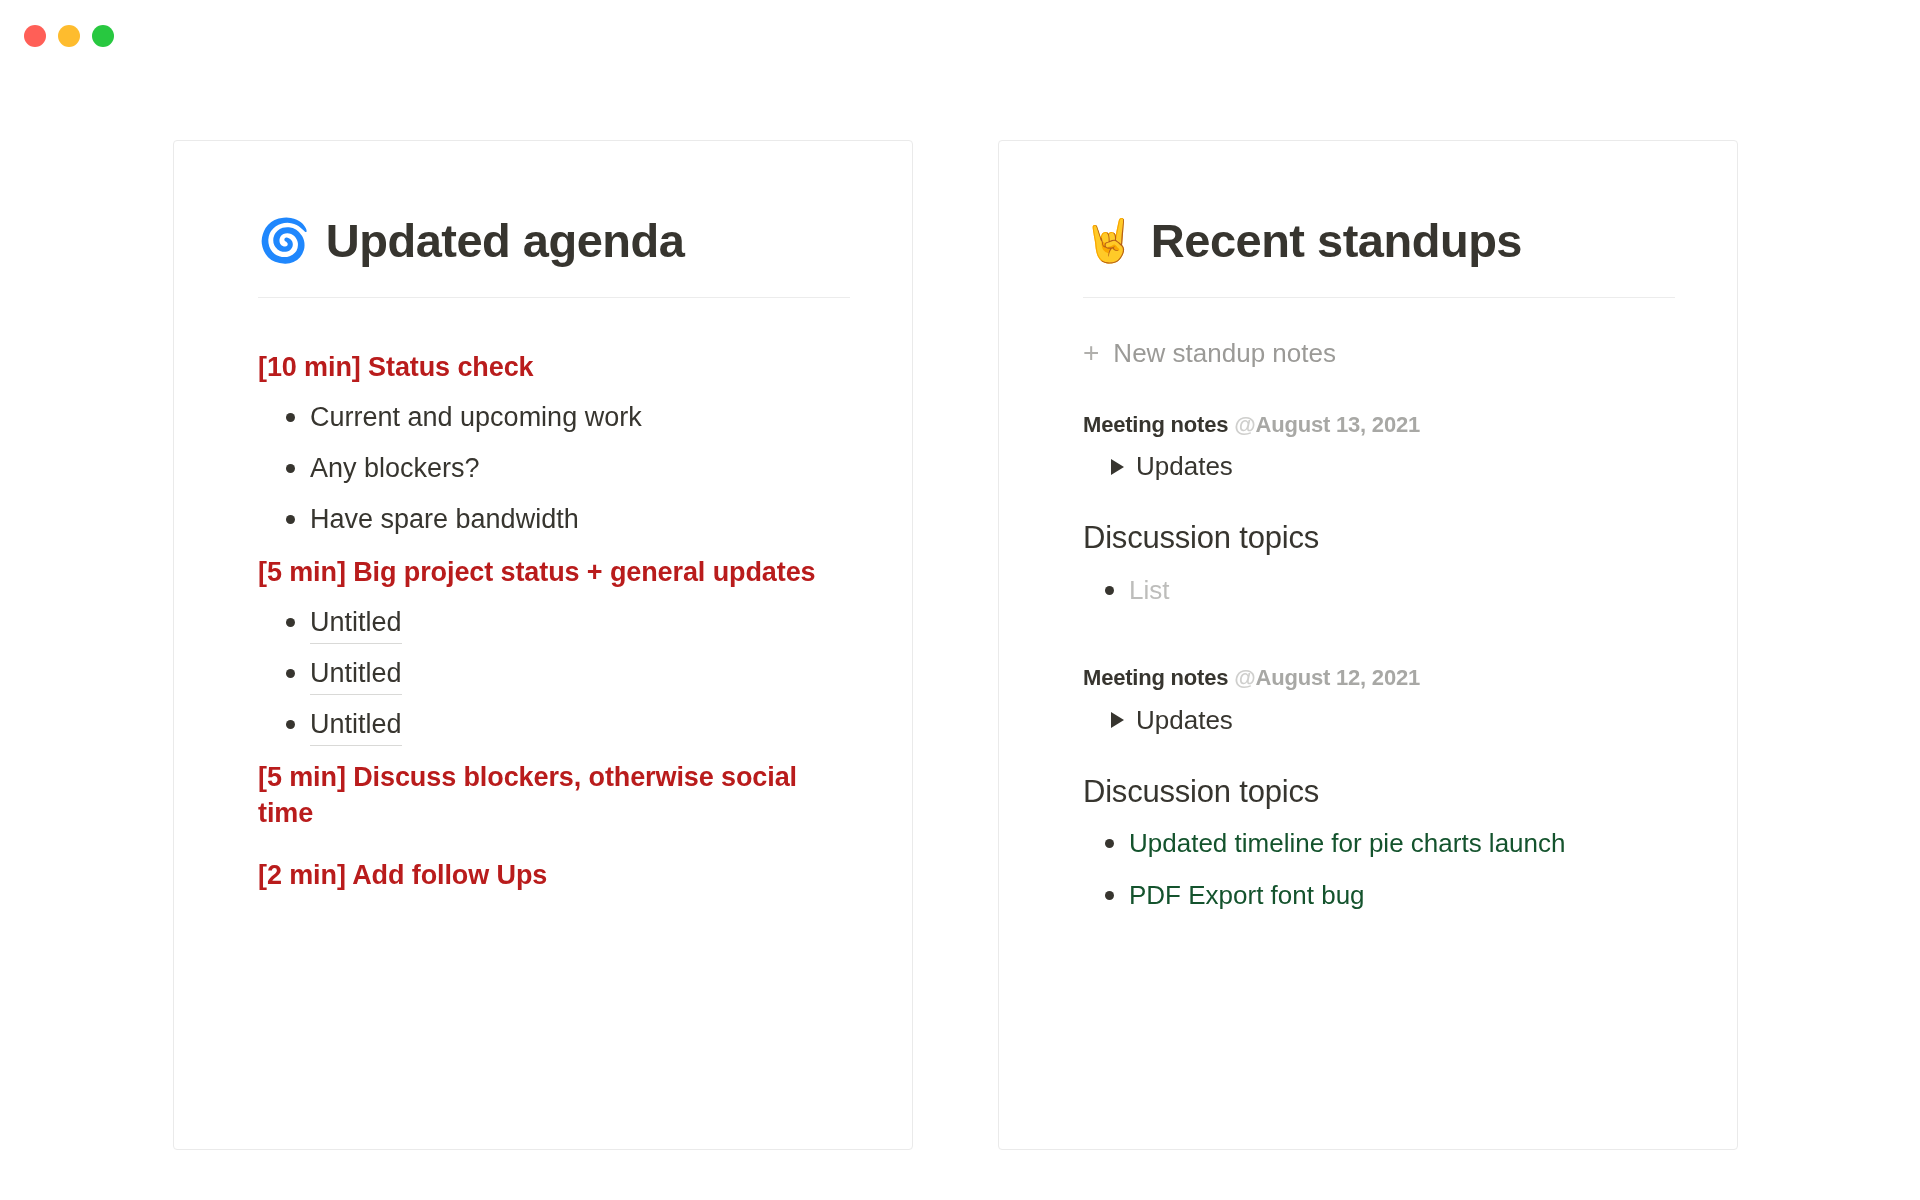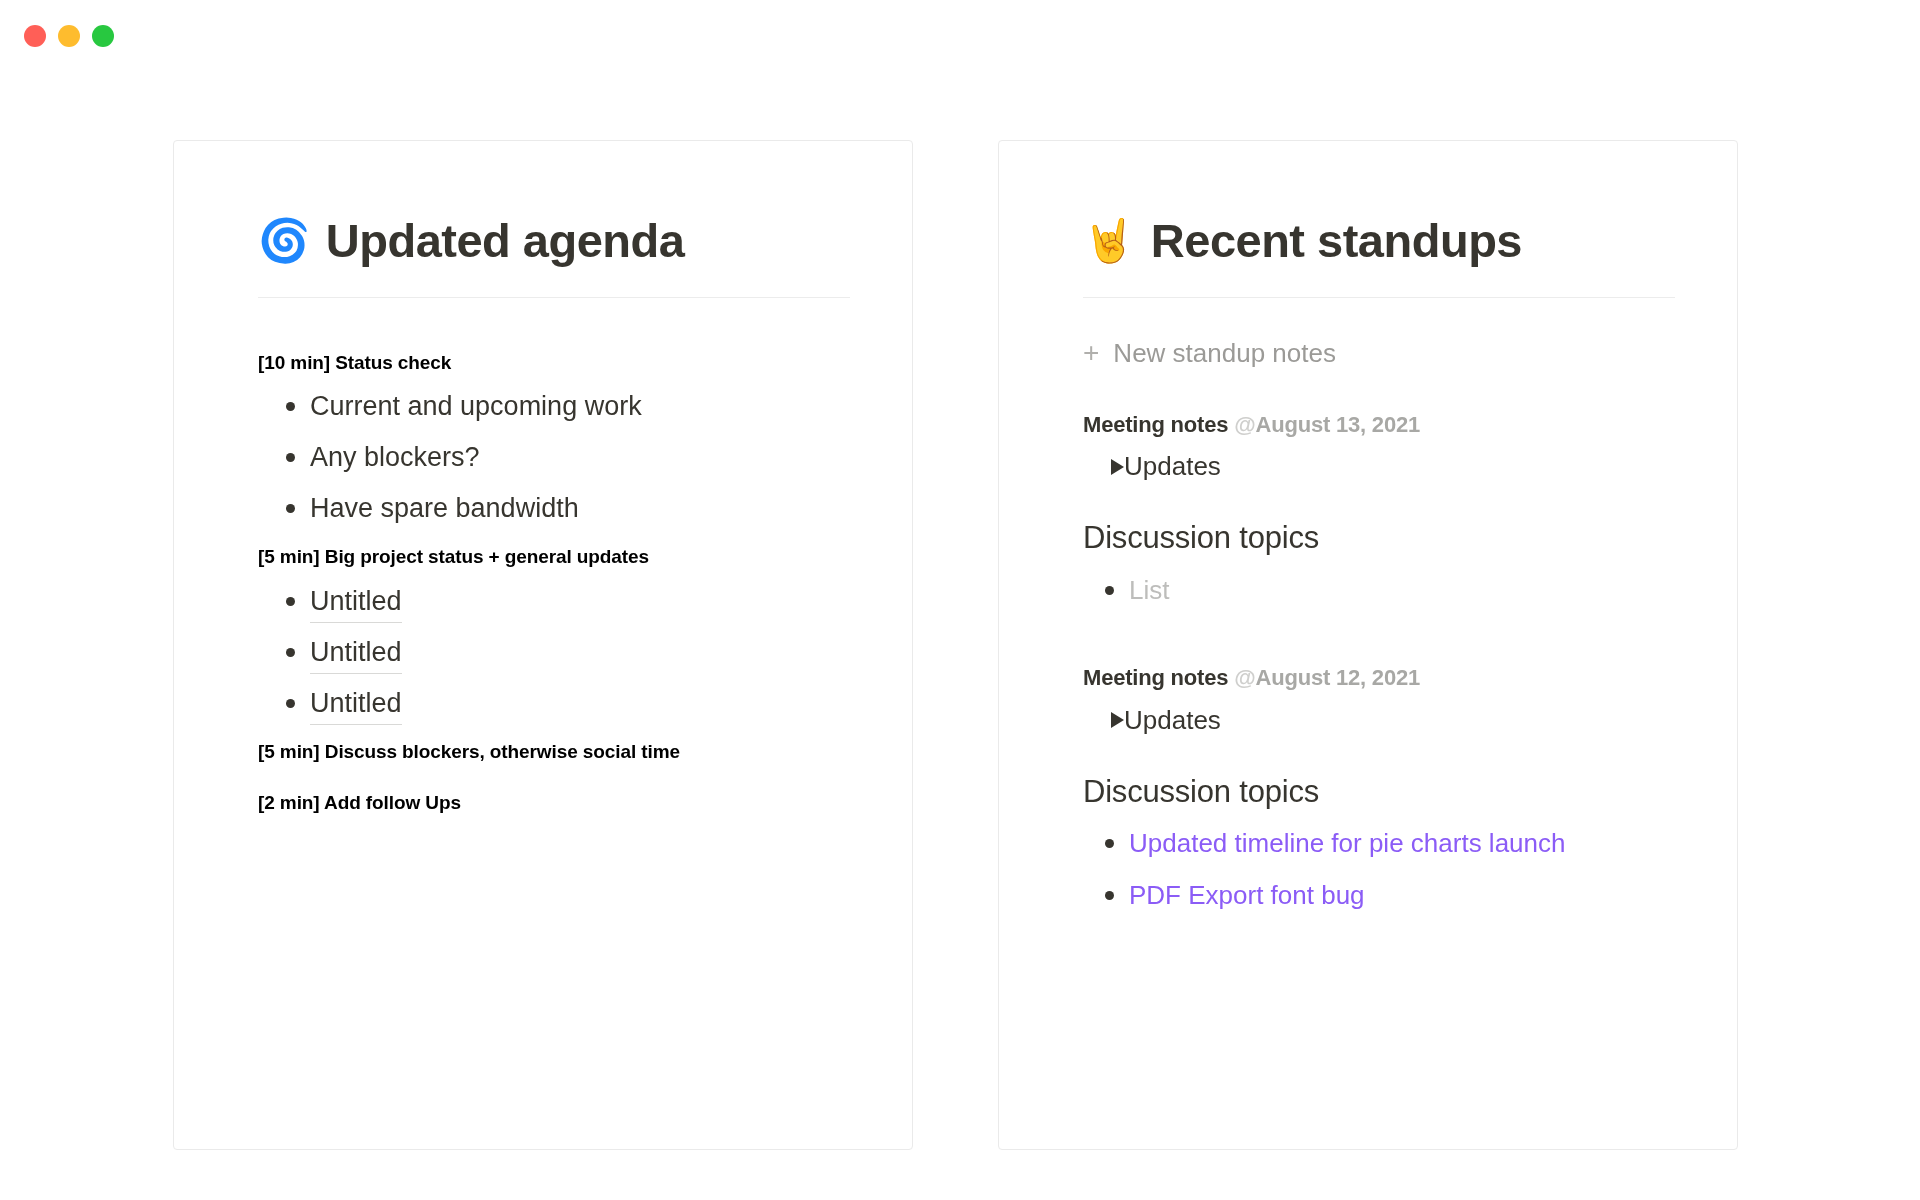--- a/index.html
+++ b/index.html
@@ -69,23 +69,23 @@
   }
   .title-divider {
     border-bottom: 1px solid #ececec;
     margin: 0 62px 0 84px;
   }
 
   
   .agenda-body { padding: 52px 62px 0 84px; }
 
   .agenda-heading {
-    font-size: 19px;
+    font-size: 27px;
     font-weight: bold;
-    color: #000000;
+    color: #b91c1c;
     line-height: 1.33;
     margin: 0 0 6px 0;
     letter-spacing: -0.1px;
   }
 
   ul.bullets { list-style: none; margin: 0 0 10px 0; padding: 0; }
   ul.bullets li {
     position: relative;
     font-size: 27px;
     color: #37352f;
@@ -138,21 +138,21 @@
   }
   .note-title .mention {
     color: #a8a8a5;
     font-weight: bold;
   }
   .note-title .at { color: #cfcfcd; font-weight: bold; }
 
   .toggle-row {
     display: flex;
     align-items: center;
-    gap: 0;
+    gap: 12px;
     font-size: 26px;
     color: #37352f;
     padding: 12px 0 10px 28px;
     cursor: pointer;
   }
   .triangle {
     width: 0; height: 0;
     border-left: 13px solid #37352f;
     border-top: 8px solid transparent;
     border-bottom: 8px solid transparent;
@@ -165,21 +165,21 @@
     color: #37352f;
     line-height: 1.3;
     margin-top: 26px;
     letter-spacing: -0.2px;
   }
 
   ul.topic-list { list-style: none; margin: 6px 0 0 0; padding: 0; }
   ul.topic-list li {
     position: relative;
     font-size: 26px;
-    color: #8b5cf6;
+    color: #14532d;
     line-height: 1.3;
     padding: 9px 0 9px 46px;
   }
   ul.topic-list li::before {
     content: "";
     position: absolute;
     left: 22px;
     top: 21px;
     width: 9px; height: 9px;
     border-radius: 50%;

